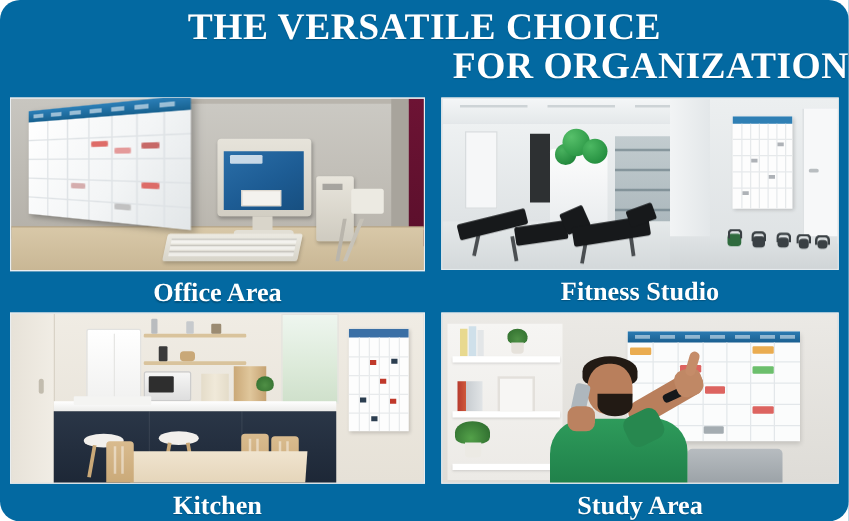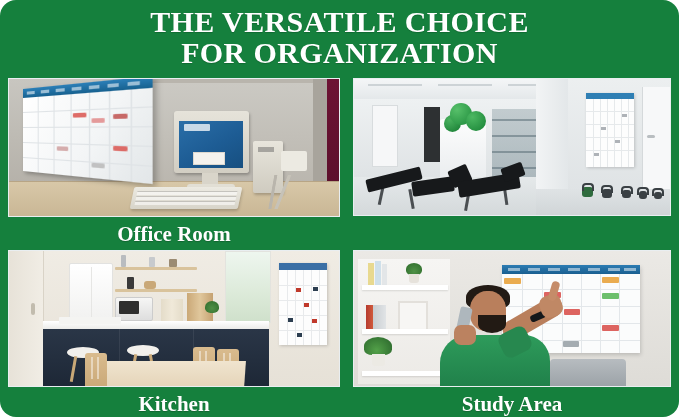--- a/index.html
+++ b/index.html
@@ -3,36 +3,36 @@
 <meta charset="utf-8">
 <style>
   html,body{margin:0;padding:0;}
   body{
     width:679px;height:417px;overflow:hidden;
     background:#ffffff;
     font-family:"Liberation Serif", serif;
   }
   .poster{
     position:relative;width:679px;height:417px;
-    background:#15803d;
+    background:#0369a1;
     border-radius:16px;
     overflow:hidden;
     box-sizing:border-box;
   }
   
   .title{
     position:absolute;left:0;top:6px;width:679px;
     text-align:center;color:#ffffff;
     font-family:"Liberation Serif", serif;
     font-weight:bold;
     font-size:30px;line-height:31px;
     letter-spacing:0.4px;
     text-shadow:0 1px 1px rgba(0,0,0,.18);
   }
-  .title .l2{display:block;}
+  .title .l2{display:block;text-align:right;}
   
   .grid{
     position:absolute;left:0;top:78px;width:679px;height:339px;
   }
   .cell{position:absolute;}
   .cell.tl{left:8px;  top:0px;   width:332px;height:170px;}
   .cell.tr{left:353px;top:0px;   width:318px;height:170px;}
   .cell.bl{left:8px;  top:172px; width:332px;height:167px;}
   .cell.br{left:353px;top:172px; width:318px;height:167px;}
 
@@ -483,21 +483,21 @@
           </div>
           <div class="pwr"></div>
           <div class="cables"></div>
           <div class="keyboard">
             <div class="row" style="top:4px"></div>
             <div class="row" style="top:9px"></div>
             <div class="row" style="top:14px"></div>
           </div>
         </div>
       </div>
-      <div class="caption">Office Room</div>
+      <div class="caption">Office Area</div>
     </div>
 
     <div class="cell tr">
       <div class="photo">
         <div class="gym">
           <div class="ceiling">
             <div class="ceil-l" style="left:14px;width:54px"></div>
             <div class="ceil-l" style="left:84px;width:54px"></div>
             <div class="ceil-l" style="left:154px;width:40px"></div>
           </div>
@@ -549,20 +549,21 @@
           <div class="bench pad3"></div>
           <div class="bench pad4"></div>
           <div class="bench pad5"></div>
           <div class="kb k1"></div>
           <div class="kb k2"></div>
           <div class="kb k3"></div>
           <div class="kb k4"></div>
           <div class="kb k5"></div>
         </div>
       </div>
+      <div class="caption">Fitness Studio</div>
     </div>
 
     <div class="cell br">
       <div class="photo">
         <div class="study">
           <div class="shelf-unit">
             <div class="bookA"></div>
             <div class="bookB"></div>
             <div class="bookC"></div>
             <div class="potplant">

